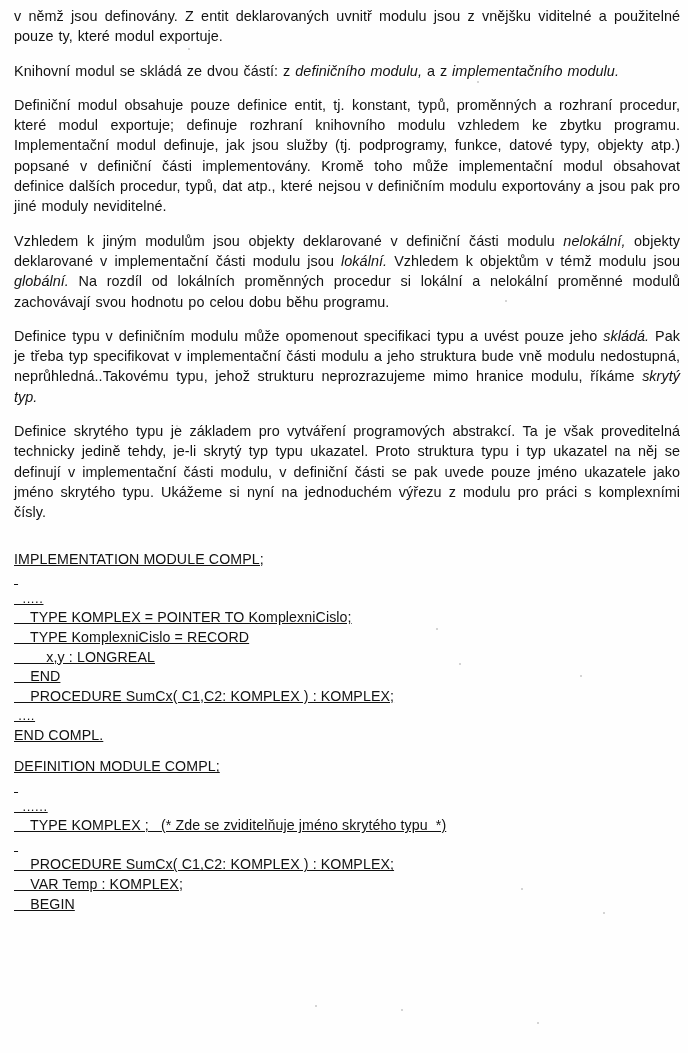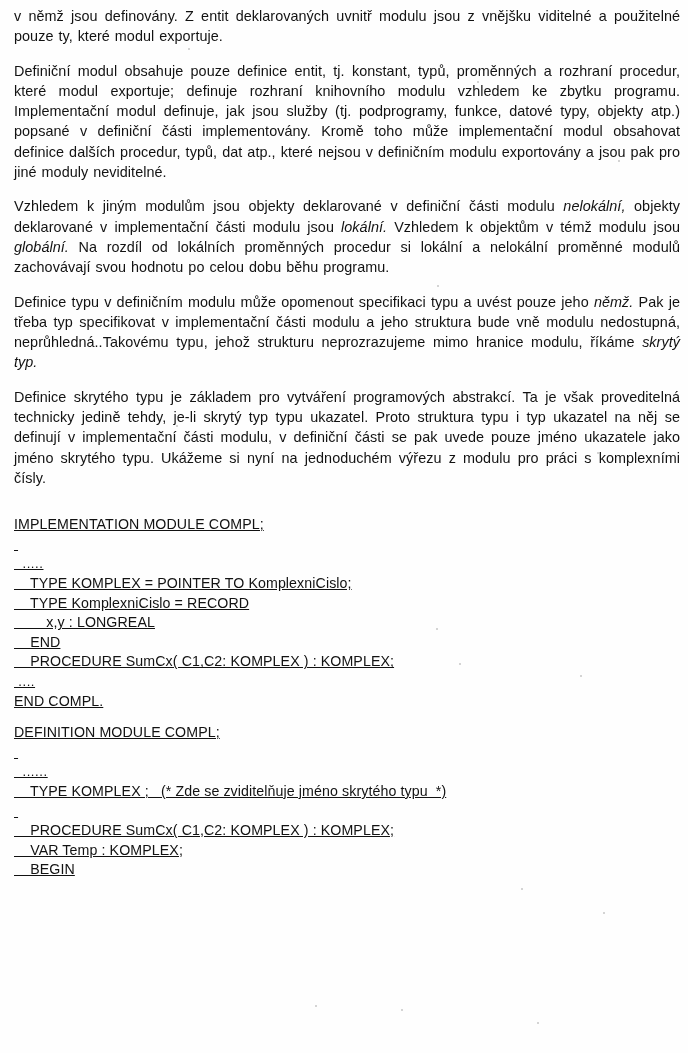--- a/index.html
+++ b/index.html
@@ -81,26 +81,27 @@
 </head>
 <body>
 
 <div id="page">
 
   <div class="content">
 
     <p class="para"><span>v němž jsou definovány. Z entit deklarovaných uvnitř modulu  jsou z   vnějšku viditelné a použitelné pouze ty,  které modul exportuje.</span></p>
 
 
+    <p class="para"><span>Knihovní modul  se skládá  ze dvou  částí: z </span><em class="it">definičního modulu,</em><span>  a z </span><em class="it">implementačního modulu.</em></p>
 
     <p class="para"><span>Definiční modul obsahuje pouze  definice entit, tj. konstant, typů,  proměnných a rozhraní procedur, které  modul exportuje; definuje rozhraní  knihovního  modulu vzhledem  ke zbytku programu. Implementační  modul definuje, jak jsou  služby (tj. podprogramy,    funkce,  datové  typy,    objekty atp.) popsané v definiční   části implementovány. Kromě toho může implementační   modul obsahovat   definice dalších  procedur, typů, dat atp., které nejsou v definičním modulu exportovány a jsou pak pro jiné moduly neviditelné.</span></p>
 
     <p class="para"><span>Vzhledem k jiným modulům jsou objekty deklarované   v definiční části modulu </span><em class="it">nelokální,</em><span> objekty deklarované v implementační části modulu jsou </span><em class="it">lokální.</em><span> Vzhledem k objektům v témž modulu jsou </span><em class="it">globální.</em><span> Na rozdíl od lokálních proměnných procedur si lokální a nelokální proměnné modulů zachovávají svou hodnotu po celou dobu běhu programu.</span></p>
 
-    <p class="para"><span>Definice typu  v definičním modulu  může opomenout specifikaci typu  a uvést pouze jeho </span><em class="it">němž.</em><span> Pak  je třeba  typ specifikovat v implementační  části modulu  a jeho  struktura bude  vně modulu nedostupná, neprůhledná..Takovému typu, jehož strukturu neprozrazujeme mimo hranice modulu, říkáme </span><em class="it">skrytý typ.</em></p>
+    <p class="para"><span>Definice typu  v definičním modulu  může opomenout specifikaci typu  a uvést pouze jeho </span><em class="it">skládá.</em><span> Pak  je třeba  typ specifikovat v implementační  části modulu  a jeho  struktura bude  vně modulu nedostupná, neprůhledná..Takovému typu, jehož strukturu neprozrazujeme mimo hranice modulu, říkáme </span><em class="it">skrytý typ.</em></p>
 
     <p class="para tight"><span>Definice skrytého typu je základem pro vytváření programových abstrakcí. Ta je však proveditelná technicky jedině tehdy, je-li skrytý typ typu ukazatel. Proto   struktura typu i typ ukazatel na něj se  definují v implementační části  modulu, v definiční části se  pak uvede  pouze jméno  ukazatele jako  jméno skrytého  typu. Ukážeme  si  nyní na jednoduchém  výřezu  z  modulu pro  práci s komplexními čísly.</span></p>
 
     <div class="codeblock"><div class="codeline">IMPLEMENTATION MODULE COMPL;</div><div class="codeline blank">&nbsp;</div><div class="codeline dots">  .....</div><div class="codeline">    TYPE KOMPLEX = POINTER TO KomplexniCislo;</div><div class="codeline">    TYPE KomplexniCislo = RECORD</div><div class="codeline">        x,y : LONGREAL</div><div class="codeline">    END</div><div class="codeline">    PROCEDURE SumCx( C1,C2: KOMPLEX ) : KOMPLEX;</div><div class="codeline dots"> ....</div><div class="codeline">END COMPL.</div></div>
 
     <div class="spacer-md"></div>
 
     <div class="codeblock"><div class="codeline">DEFINITION MODULE COMPL;</div><div class="codeline blank">&nbsp;</div><div class="codeline dots">  ......</div><div class="codeline">    TYPE KOMPLEX ;   (* Zde se zviditelňuje jméno skrytého typu  *)</div><div class="codeline blank">&nbsp;</div><div class="codeline">    PROCEDURE SumCx( C1,C2: KOMPLEX ) : KOMPLEX;</div><div class="codeline">    VAR Temp : KOMPLEX;</div><div class="codeline">    BEGIN</div></div>
 
   </div>

